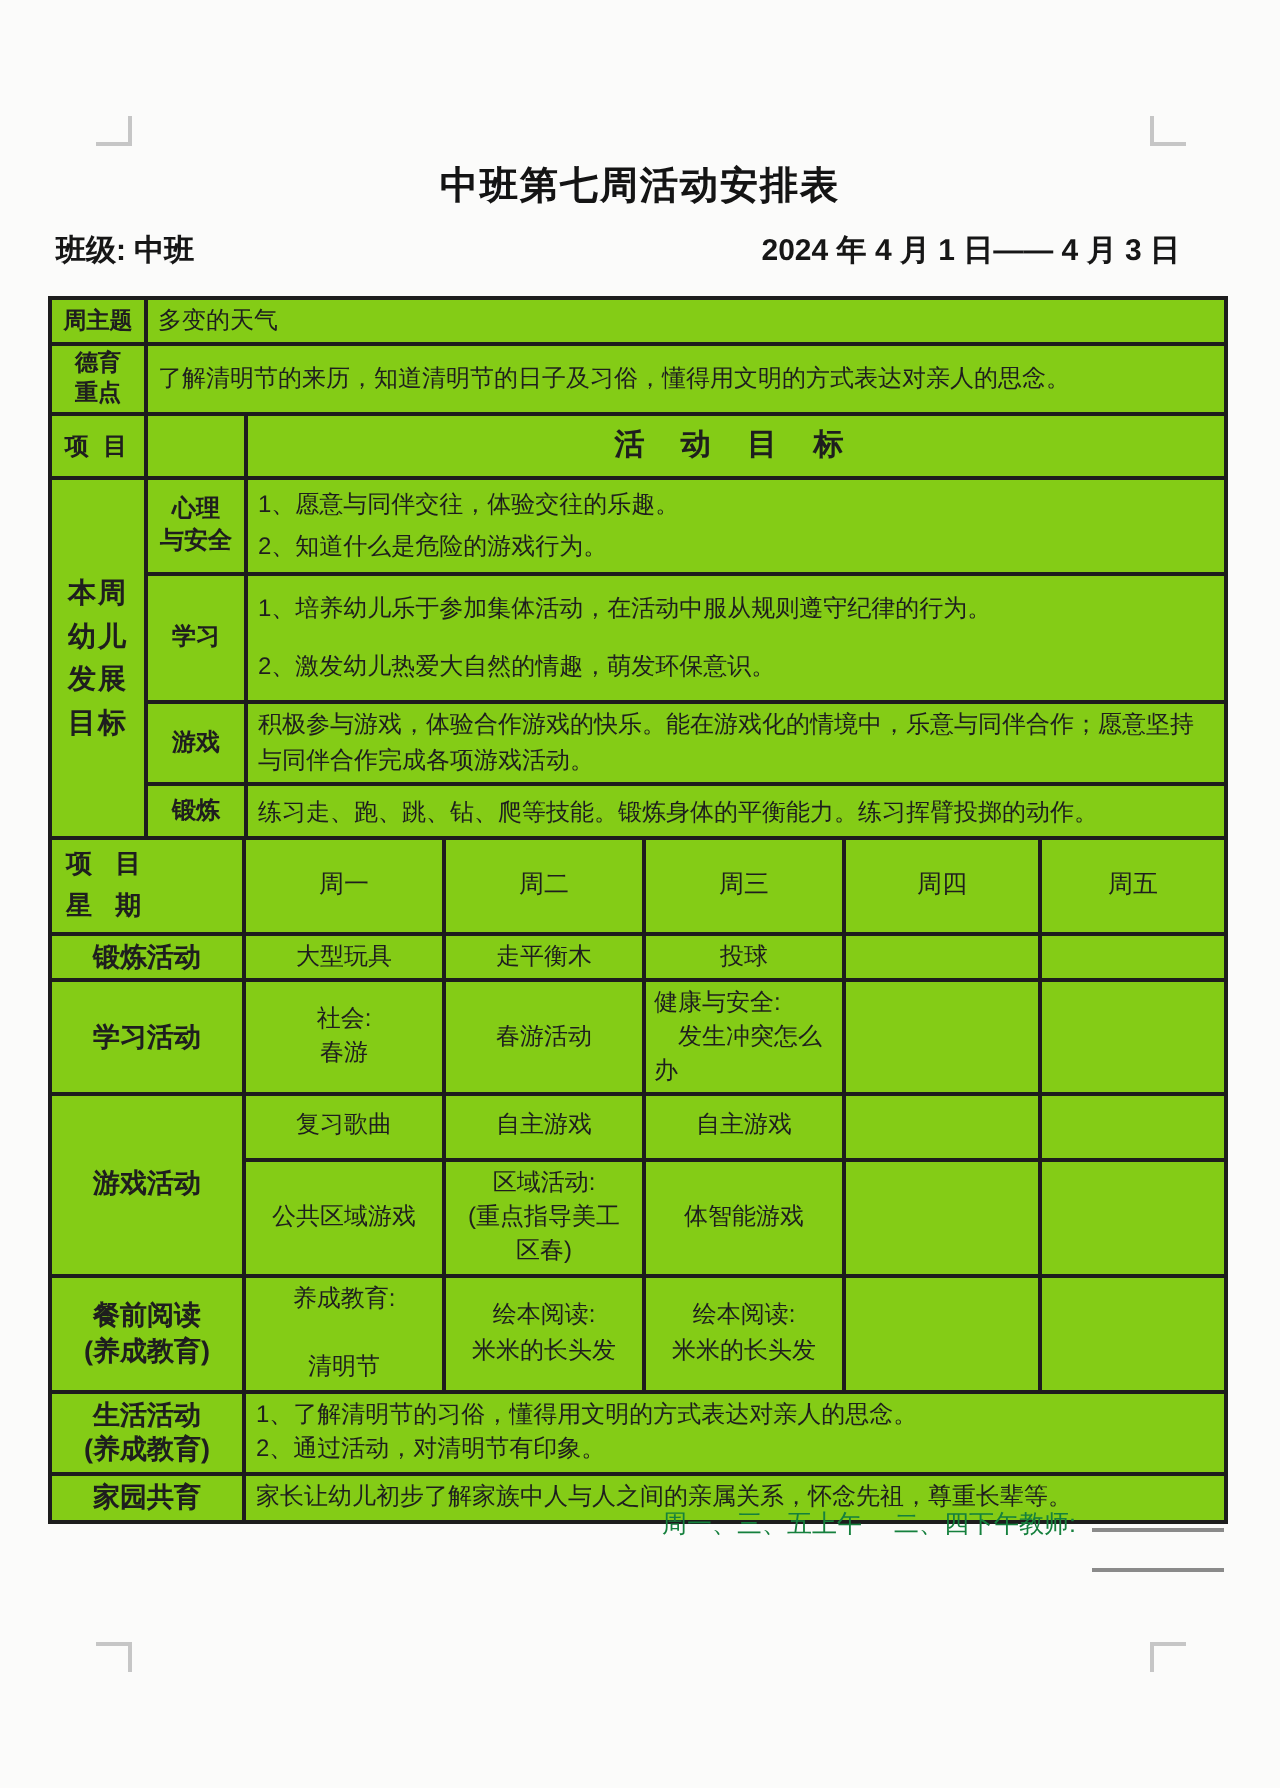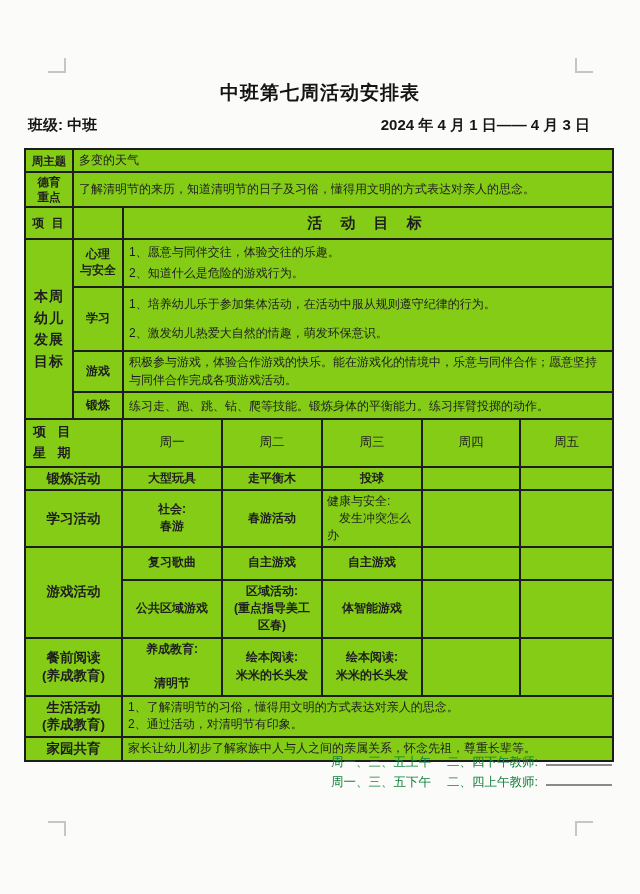--- a/index.html
+++ b/index.html
@@ -47,21 +47,21 @@
   .sm{font-size:11.5px;line-height:1.25;}
   .itemlbl{letter-spacing:2px;}
   .goalhead{text-align:center;font-weight:bold;font-size:15px;letter-spacing:7px;border-radius:11px;}
   .devlbl{text-align:center;font-weight:bold;font-size:14px;line-height:1.55;letter-spacing:1px;}
   .sublbl{text-align:center;font-weight:bold;font-size:12px;line-height:1.3;padding:2px 1px;}
   .left{text-align:left;}
   .spread{line-height:2.45;}
   .corner-lbl{text-align:left;font-weight:bold;font-size:13px;line-height:1.6;letter-spacing:4px;padding-left:7px;}
   .dayhead{text-align:center;font-size:12.5px;font-weight:normal;}
   .rl{text-align:center;font-weight:bold;font-size:13.5px;line-height:1.3;padding:2px 1px;}
-  .cell{text-align:center;line-height:1.45;font-weight:bold;}
+  .cell{text-align:center;line-height:1.45;}
   .health{text-align:left;line-height:1.4;padding:2px 4px;margin-top:36px;}
   .tight{line-height:1.45;}
 
   .rh22{height:20px;} .rh26{height:24px;} .rh50{height:48px;} .rh63{height:61px;}
   .rh41{height:39px;} .rh30{height:28px;margin-left:16px;}
   .sh40{height:38px;} .sh24{height:22px;} .sh48{height:46px;} .sh35{height:33px;}
   .sh49{height:47px;} .sh52{height:50px;} .sh38{height:36px;}
 
   .footer{
     position:absolute;top:751px;right:28px;
@@ -212,16 +212,16 @@
     </tr>
     <tr class="sh24">
       <td class="rl">家园共育</td>
       <td colspan="5" class="left tight">家长让幼儿初步了解家族中人与人之间的亲属关系，怀念先祖，尊重长辈等。</td>
     </tr>
   </tbody>
     </table>
 
   <div class="footer">
     <div><span>周一、三、五上午　 二、四下午教师:</span><span class="blank"></span></div>
-    <div><span>周一、三、五下午　 二、四上午教师:</span><span class="blank"></span></div>
+    <div><span class="blank"></span></div>
   </div>
 
 </div>
 
 </body></html>

